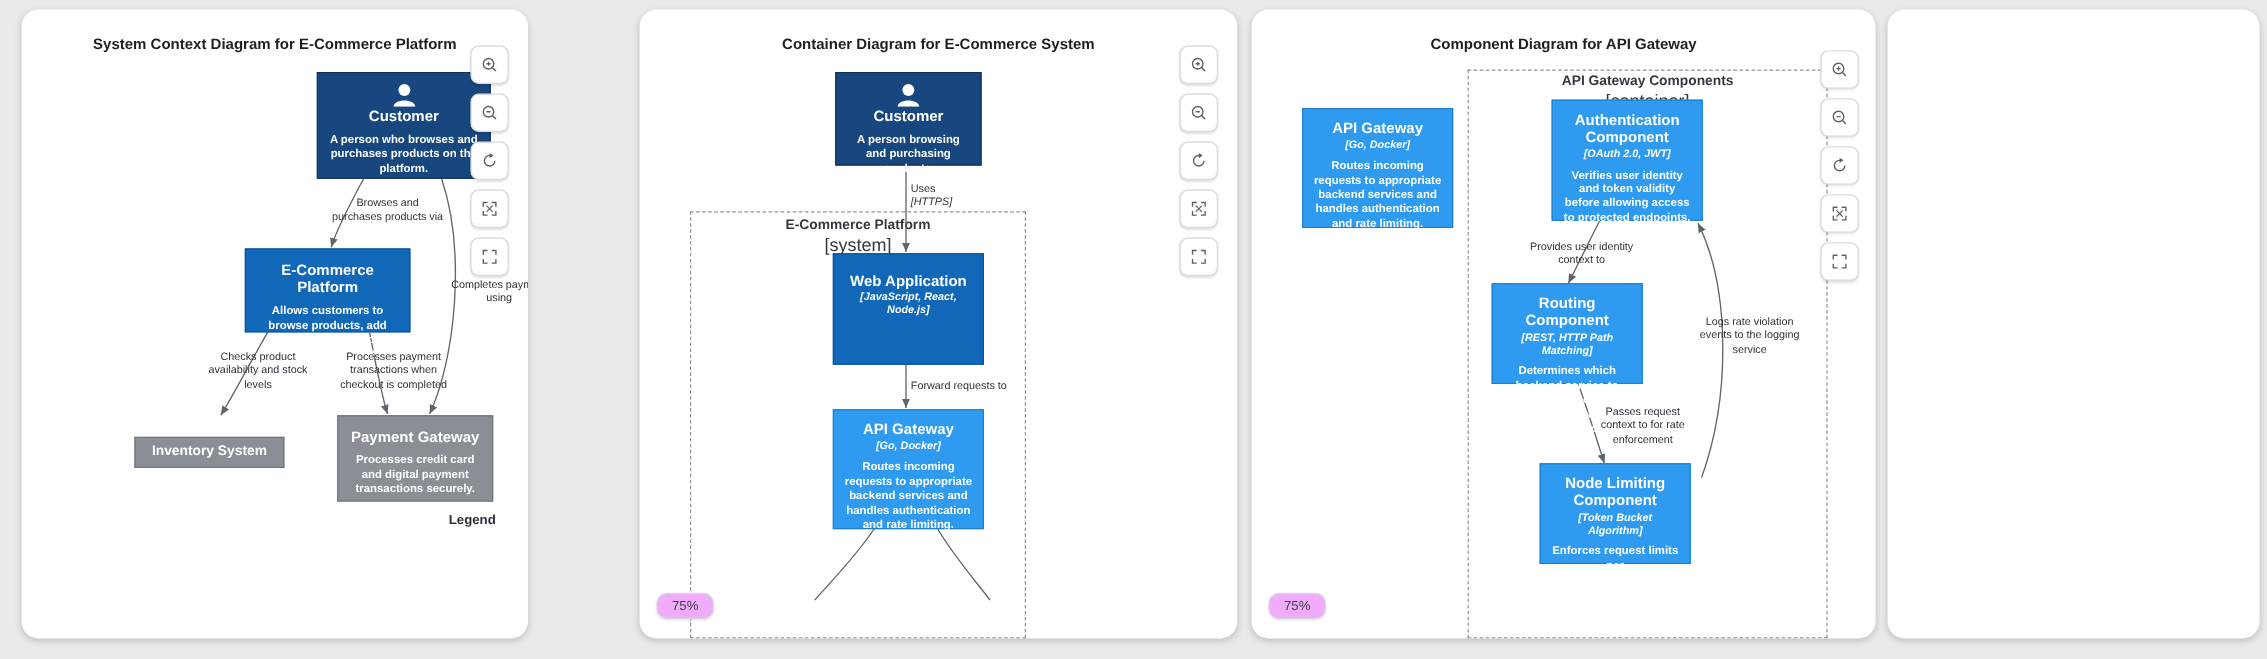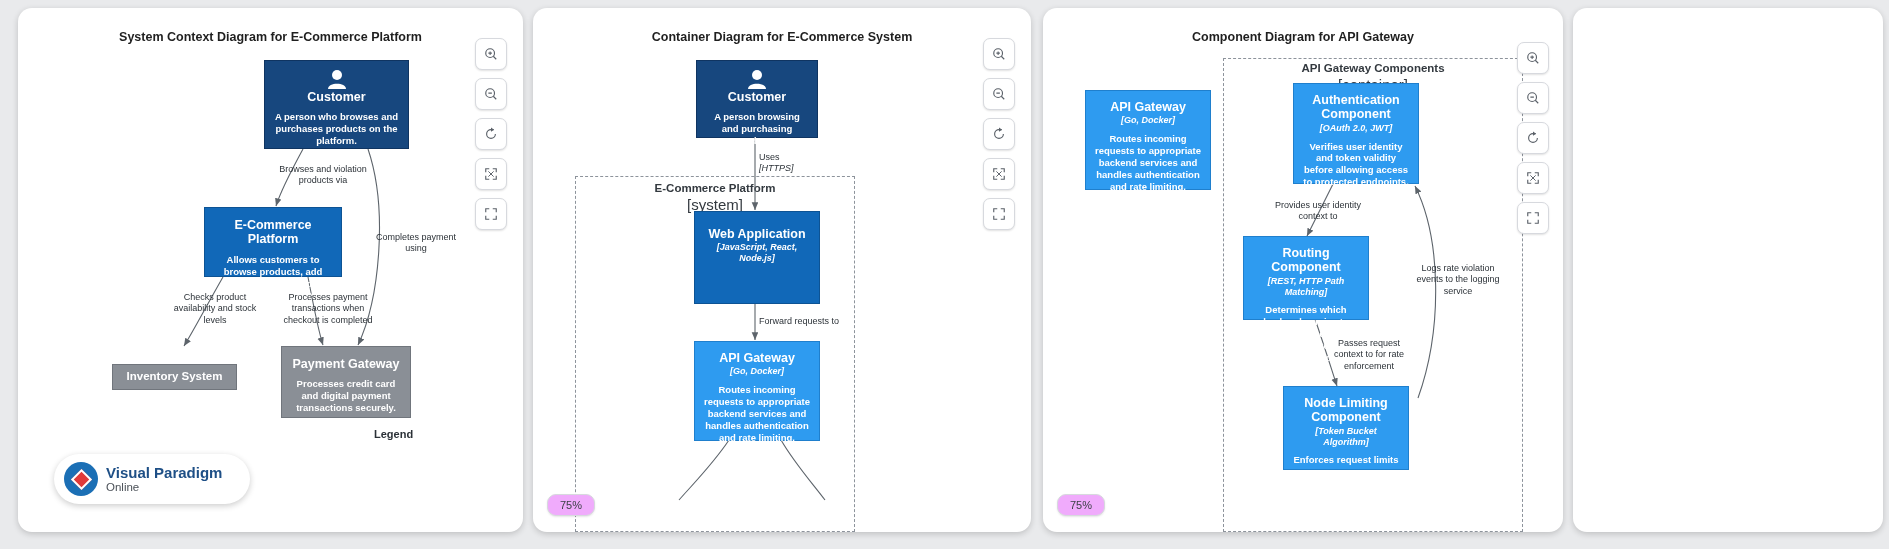--- a/index.html
+++ b/index.html
@@ -187,21 +187,21 @@
   }
   .wm-text { line-height: 1.05; }
   .wm-text .l1 { font-size: 15px; font-weight: bold; color: #1e4f86; }
   .wm-text .l2 { font-size: 11.5px; color: #4b5158; }
 </style>
 </head>
 <body>
 
 <div id="root">
 
-  <div class="panel" style="left:18px; width:505px;">
+  <div class="panel" style="left:18px; width:422px;">
     <div class="panel-canvas">
 
       <div class="panel-title">System Context Diagram for E-Commerce Platform</div>
 
       <svg class="edges">
         <defs>
           <marker id="arr1" markerWidth="9" markerHeight="9" refX="7" refY="3" orient="auto">
             <path d="M0,0 L7,3 L0,6 z" fill="#5d646b"></path>
           </marker>
         </defs>
@@ -231,36 +231,27 @@
 
       <div class="node gray-sm" style="left:94px; top:356px; width:125px; height:26px; padding-top:5px;">
         <div class="n-title" style="font-size:11.5px;">Inventory System</div>
       </div>
 
       <div class="node gray" style="left:263px; top:338px; width:130px; height:72px;">
         <div class="n-title" style="margin-top:4px;">Payment Gateway</div>
         <div class="n-desc">Processes credit card and digital payment transactions securely.</div>
       </div>
 
-      <div class="edge-label" style="left:258px; top:156px; width:94px;">Browses and violation products via</div>
+      <div class="edge-label" style="left:258px; top:156px; width:94px;">Browses and purchases products via</div>
       <div class="edge-label" style="left:355px; top:224px; width:86px;">Completes payment using</div>
       <div class="edge-label" style="left:148px; top:284px; width:98px;">Checks product availability and stock levels</div>
       <div class="edge-label" style="left:260px; top:284px; width:100px;">Processes payment transactions when checkout is completed</div>
 
       <div class="legend-label" style="left:356px; top:420px;">Legend</div>
 
-      <div class="watermark">
-        <div class="wm-logo">
-            <div class="diamond"></div>
-          </div>
-        <div class="wm-text">
-          <div class="l1">Visual Paradigm</div>
-          <div class="l2">Online</div>
-        </div>
-      </div>
 
       <div class="toolbar" style="right:16px; top:30px;">
         <div class="tool-btn">
           <svg width="14" height="14" viewBox="0 0 16 16">
               <circle cx="7" cy="7" r="5" fill="none" stroke="#5a6068" stroke-width="1.3"></circle>
               <path d="M10.6,10.6 L14,14" stroke="#5a6068" stroke-width="1.3"></path>
               <path d="M5,7 H9 M7,5 V9" stroke="#5a6068" stroke-width="1.2"></path>
             </svg>
         </div>
         <div class="tool-btn">

